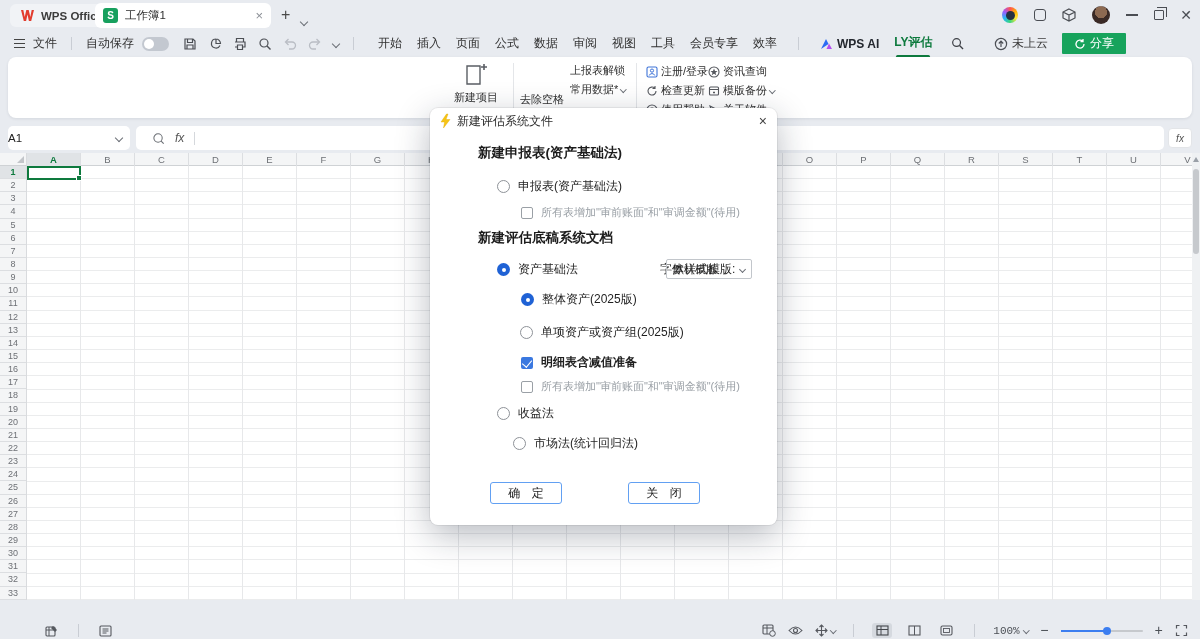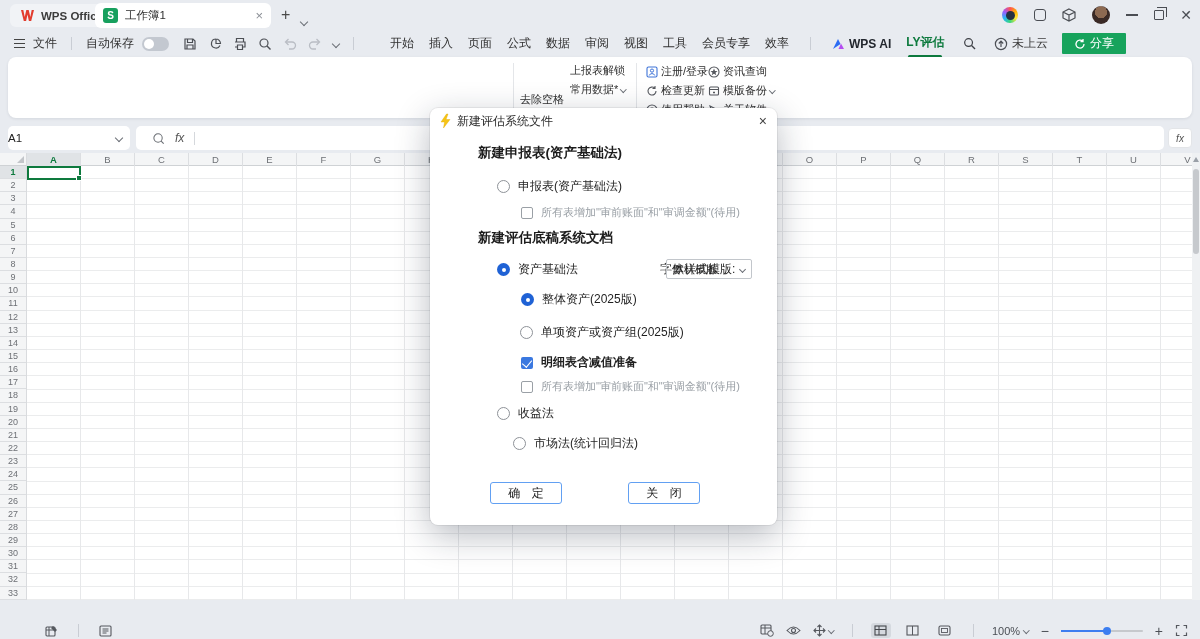--- a/index.html
+++ b/index.html
@@ -30,21 +30,21 @@
   
   .menubar { position:absolute; left:0; top:30px; width:1136px; height:27px; background:#e8ebf0; display:flex; align-items:center; font-size:12px; color:#333; }
   .mb-left { display:flex; align-items:center; gap:8px; padding-left:14px; }
   .hamb { display:inline-block; width:11px; height:9px; border-top:1.4px solid #444; border-bottom:1.4px solid #444; position:relative; }
   .hamb::after{ content:""; position:absolute; left:0; top:2.7px; width:11px; height:1.4px; background:#444; }
   .vsep { width:1px; height:13px; background:#c9cdd4; margin:0 6px; }
   .toggle { width:27px; height:14px; border-radius:7px; background:#c3c8d0; position:relative; }
   .toggle::after { content:""; position:absolute; left:2px; top:2px; width:10px; height:10px; border-radius:50%; background:#fff; }
   .qa-icons { display:flex; align-items:center; gap:11px; margin-left:6px; }
   .qa-icons svg { display:block; }
-  .menus { display:flex; align-items:center; gap:15px; margin-left:30px; }
+  .menus { display:flex; align-items:center; gap:15px; margin-left:18px; }
   .menu-item { color:#303030; }
   .wpsai { display:flex; align-items:center; gap:4px; font-weight:bold; color:#23272e; }
   .menu-active { color:#0e7a3e; font-weight:bold; position:relative; padding-bottom:2px; }
   .menu-active::after { content:""; position:absolute; left:2px; right:2px; bottom:-5px; height:3px; background:#0e7a3e; border-radius:2px; }
   .mb-right { margin-left:auto; display:flex; align-items:center; gap:14px; padding-right:10px; }
   .cloud-status { display:flex; align-items:center; gap:4px; font-size:12px; color:#3c3c3c; }
   .share-btn { height:21px; border-radius:1px; background:#17a35c; color:#fff; font-size:12px; display:flex; align-items:center; gap:4px; padding:0 12px; }
 
   
   .ribbon { position:absolute; left:8px; top:57px; width:1184px; height:61px; background:#ffffff; border-radius:8px; box-shadow:0 1px 3px rgba(40,50,70,.10); }
@@ -88,21 +88,21 @@
   .tabbar { position:absolute; left:0; top:600px; width:1200px; height:22px; background:#edeff2; display:flex; align-items:center; font-size:11px; }
   .nav-icons { display:flex; align-items:center; gap:9px; padding:0 10px 0 12px; color:#6f7379; font-size:10px; }
   .sheet-tab { height:22px; background:#ffffff; color:#0e7a3e; font-weight:bold; display:flex; align-items:center; padding:0 16px; }
   .sheet-add { margin-left:10px; font-size:14px; color:#4a4a4a; }
   .hthumb { position:absolute; left:150px; top:8px; width:962px; height:6px; border-radius:3px; background:#c6c9cd; }
   .hs-right { position:absolute; right:14px; top:6px; display:flex; gap:8px; align-items:center; color:#8a8f96; font-size:9px; }
 
   
   .statusbar { position:absolute; left:0; top:622px; width:1200px; height:17px; background:#e8ebf0; display:flex; align-items:center; font-size:11px; color:#4b4f55; }
   .sb-left { display:flex; align-items:center; gap:14px; padding-left:45px; }
-  .sb-right { margin-left:auto; display:flex; align-items:center; gap:12px; padding-right:12px; }
+  .sb-right { margin-left:auto; display:flex; align-items:center; gap:12px; padding-right:12px;font-family:Liberation Mono, monospace; }
   .viewbox { width:20px; height:15px; border-radius:3px; display:flex; align-items:center; justify-content:center; }
   .viewbox.active { background:#d5d9df; }
   .zoom-slider { position:relative; width:82px; height:2px; background:#c6c9cd; border-radius:1px; }
   .zoom-slider .fill { position:absolute; left:0; top:0; height:2px; width:46px; background:#3c7ef0; }
   .zoom-slider .knob { position:absolute; left:42px; top:-3px; width:8px; height:8px; border-radius:50%; background:#3c7ef0; }
   .zoom-mm { font-size:14px; color:#4b4f55; line-height:1; }
 
   
   .dialog { position:absolute; left:430px; top:108px; width:347px; height:417px; background:#fff; border-radius:8px; box-shadow:0 10px 34px rgba(20,30,50,.30), 0 0 0 1px rgba(0,0,0,.06); z-index:50; font-size:12px; }
   .dlg-title { position:absolute; left:0; top:0; right:0; height:26px; display:flex; align-items:center; padding:0 10px; gap:6px; font-size:12px; color:#2c2c2c; }
@@ -225,20 +225,27 @@
       <span class="share-btn">
         <svg width="12" height="12" viewBox="0 0 12 12">
             <path d="M10 6 a4 4 0 1 1 -1.2 -2.8 M9 1 v2.5 h-2.5" fill="none" stroke="#fff" stroke-width="1.3"></path>
           </svg>
         <span>分享</span>
       </span>
     </div>
   </div>
 
   <div class="ribbon">
+    <div class="rb-newproj">
+      <svg width="26" height="24" viewBox="0 0 26 24">
+        <path d="M4 3 h13 v18 h-13 z" fill="none" stroke="#5a5e64" stroke-width="1.4"></path>
+        <path d="M18 4 h6 M21 1 v6" stroke="#5a5e64" stroke-width="1.6"></path>
+      </svg>
+      <div>新建项目</div>
+    </div>
     <div class="rb-sep" style="left:505px;"></div>
     <div class="rb-col" style="left:512px; top:5px;margin-top:28px;">
       <div class="rb-item">
           <span>去除空格</span>
         </div>
       <div class="rb-item">
           <span>去除字符</span>
         </div>
       <div class="rb-item">
           <span>账表引用</span>

